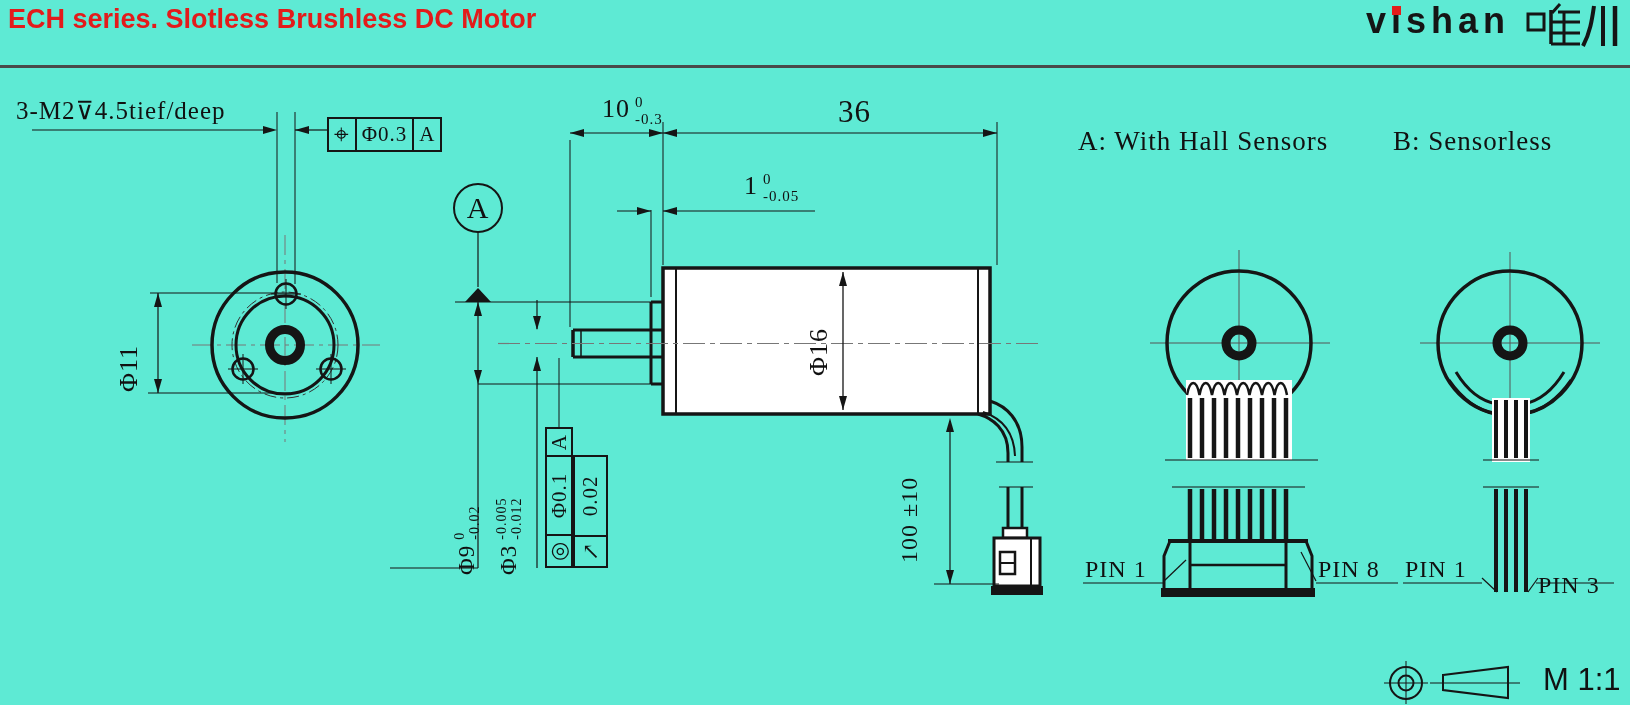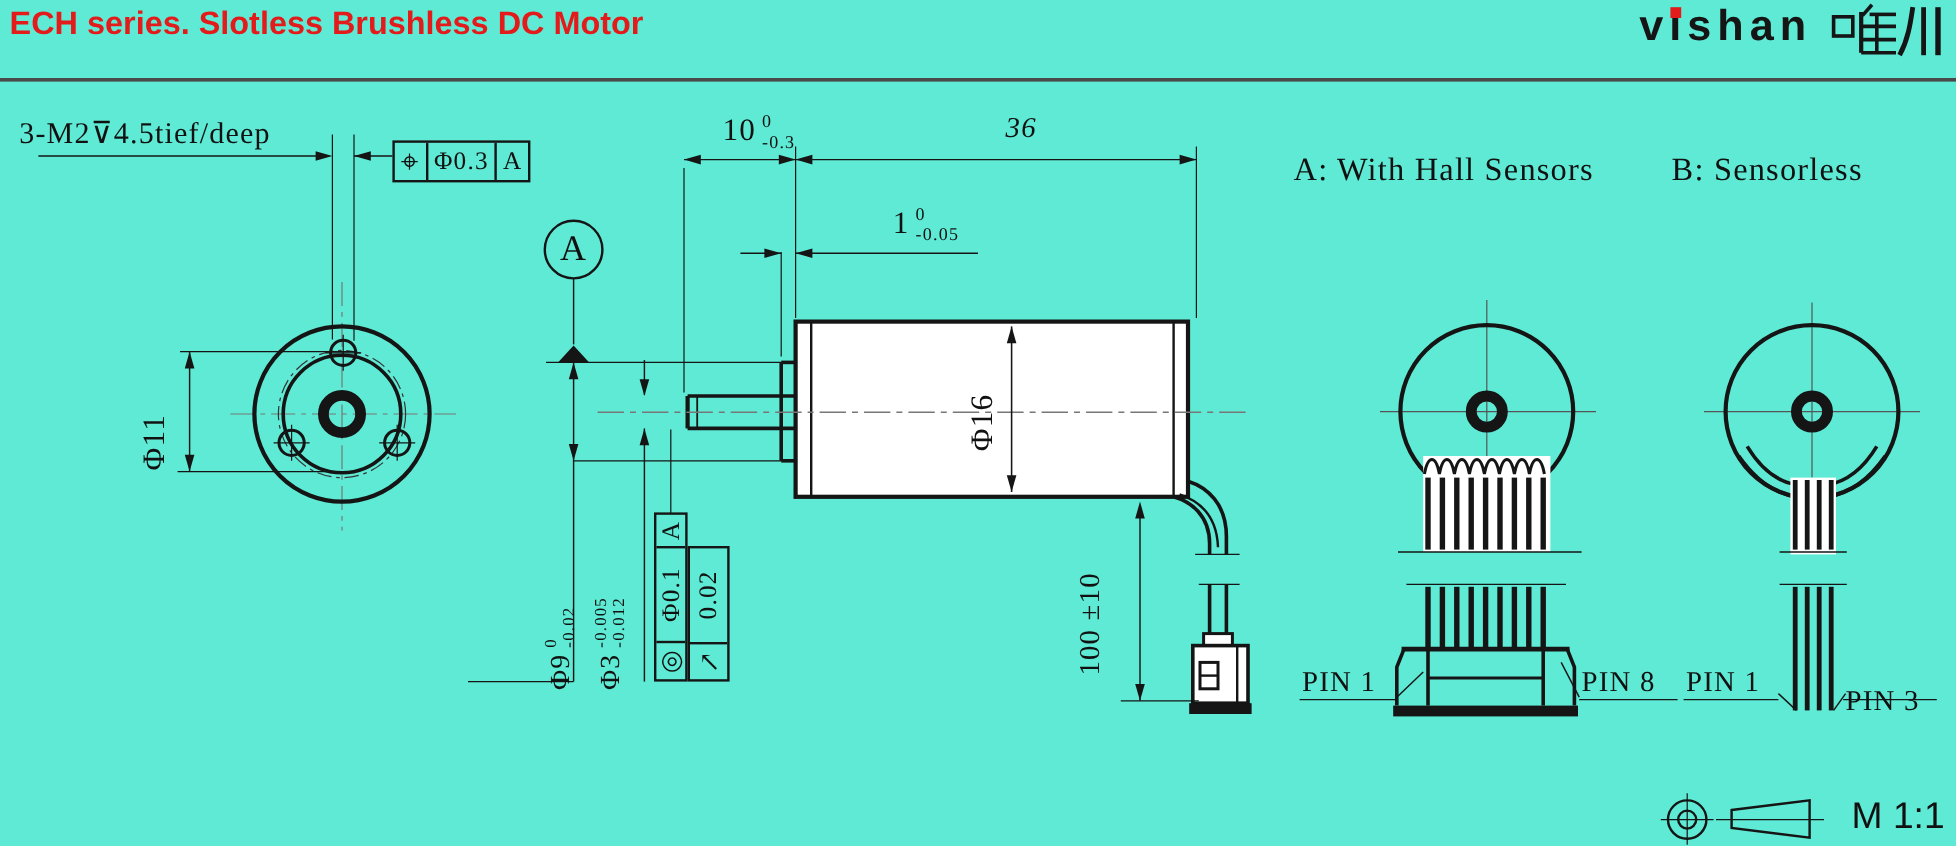--- a/index.html
+++ b/index.html
@@ -15,21 +15,21 @@
   .fcf .cell{display:flex;align-items:center;justify-content:center;padding:0 5px;
              border-left:2px solid #151515;font-size:21px;}
   .fcf .cell:first-child{border-left:none;}
   #title{left:8px;top:4px;font-size:27px;font-weight:bold;color:#e31b1b;}
   #subtitle{left:8px;top:34px;font-size:24px;color:#111;}
   #rule{left:0;top:65px;width:1630px;height:3px;background:#4a4a4a;}
   #logo-latin{left:1366px;top:0px;font-size:36px;font-weight:800;letter-spacing:5px;color:#151515;}
   #logo-idot{left:1392px;top:6px;width:9px;height:9px;background:#e31b1b;}
   #note-tap{left:16px;top:96px;font-size:25px;}
   #dim10{left:574px;top:94px;}
-  #dim36{left:838px;top:94px;font-size:24px;font-style:italic;}
+  #dim36{left:838px;top:94px;font-size:31px;}
   #dim1{left:716px;top:171px;}
   #balloonA{left:456px;top:191px;width:44px;text-align:center;font-size:30px;}
   #labelA{left:1078px;top:126px;font-size:27px;}
   #labelB{left:1393px;top:126px;font-size:27px;}
   .pin{font-size:24px;}
   #scale{left:1543px;top:662px;font-size:31px;font-weight:normal;}
   .rlabel{display:flex;align-items:center;gap:5px;}
 </style>
 </head>
 <body>

